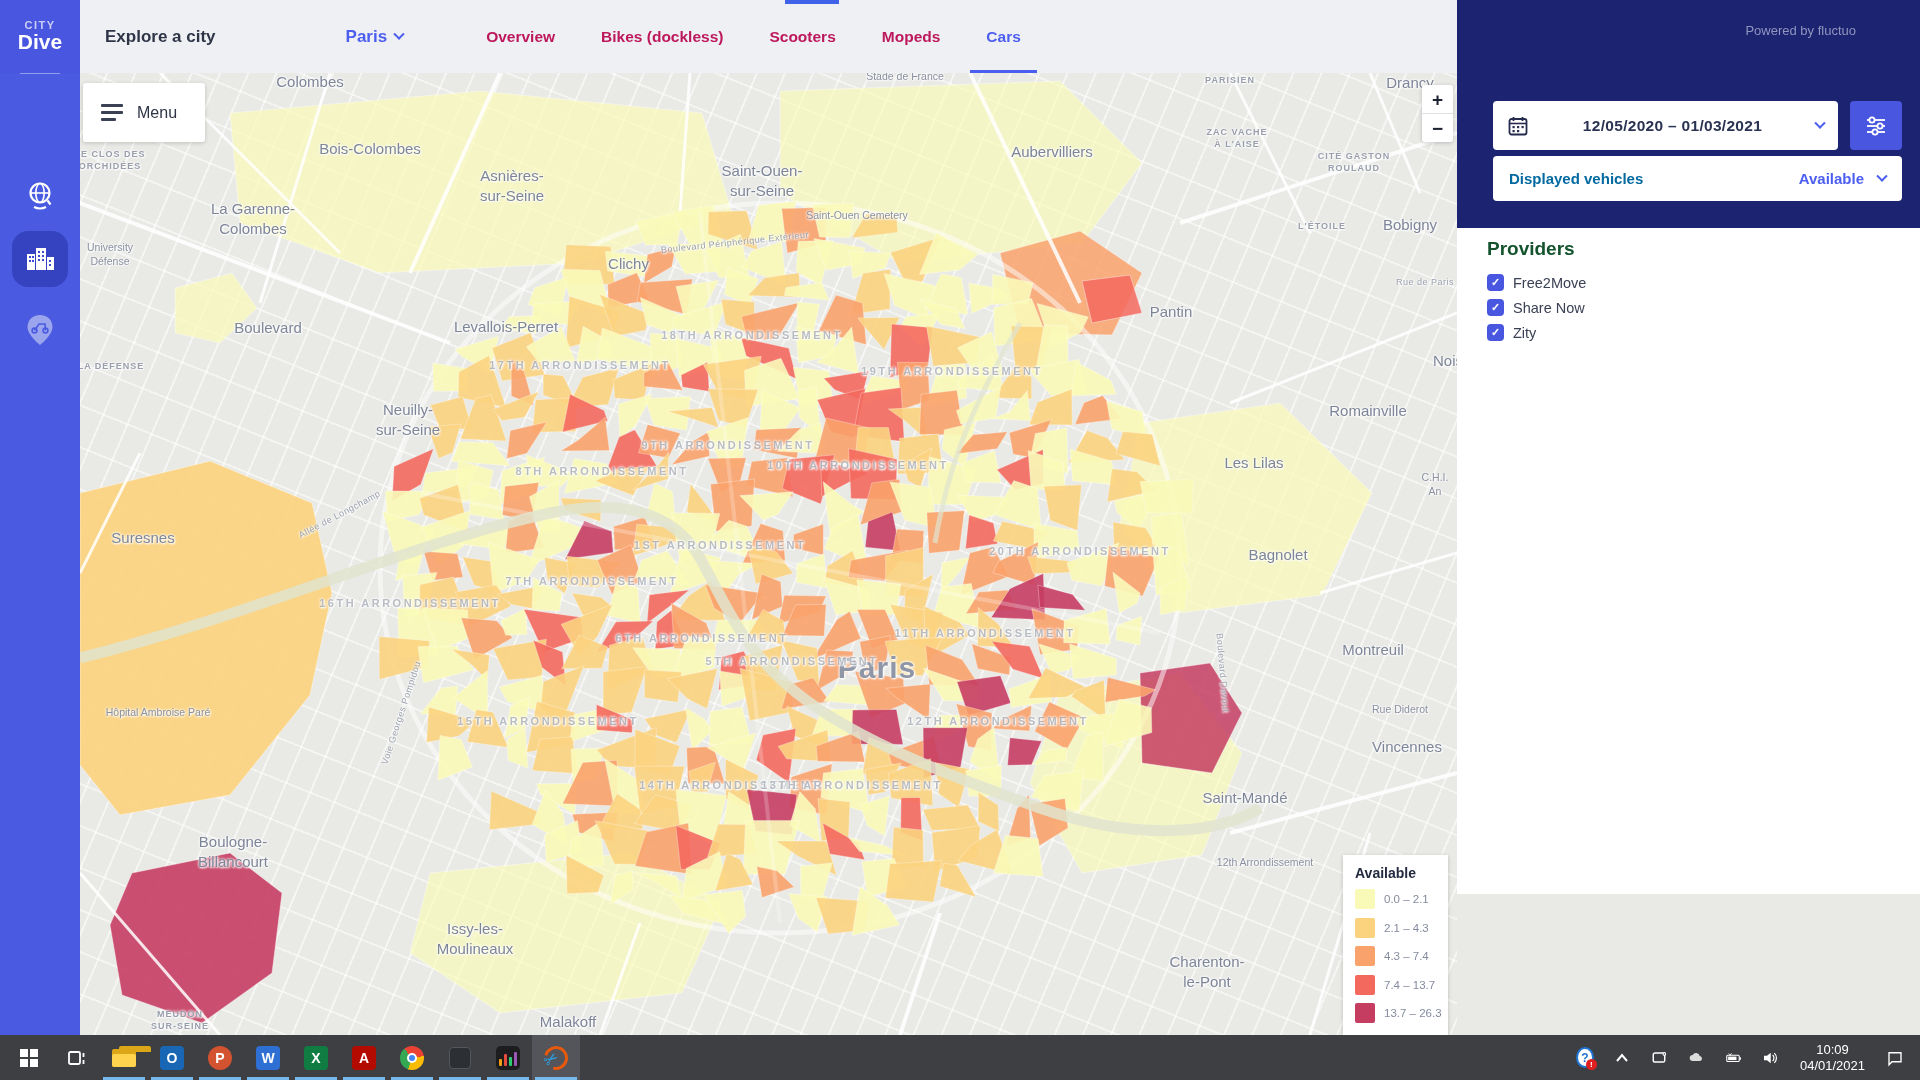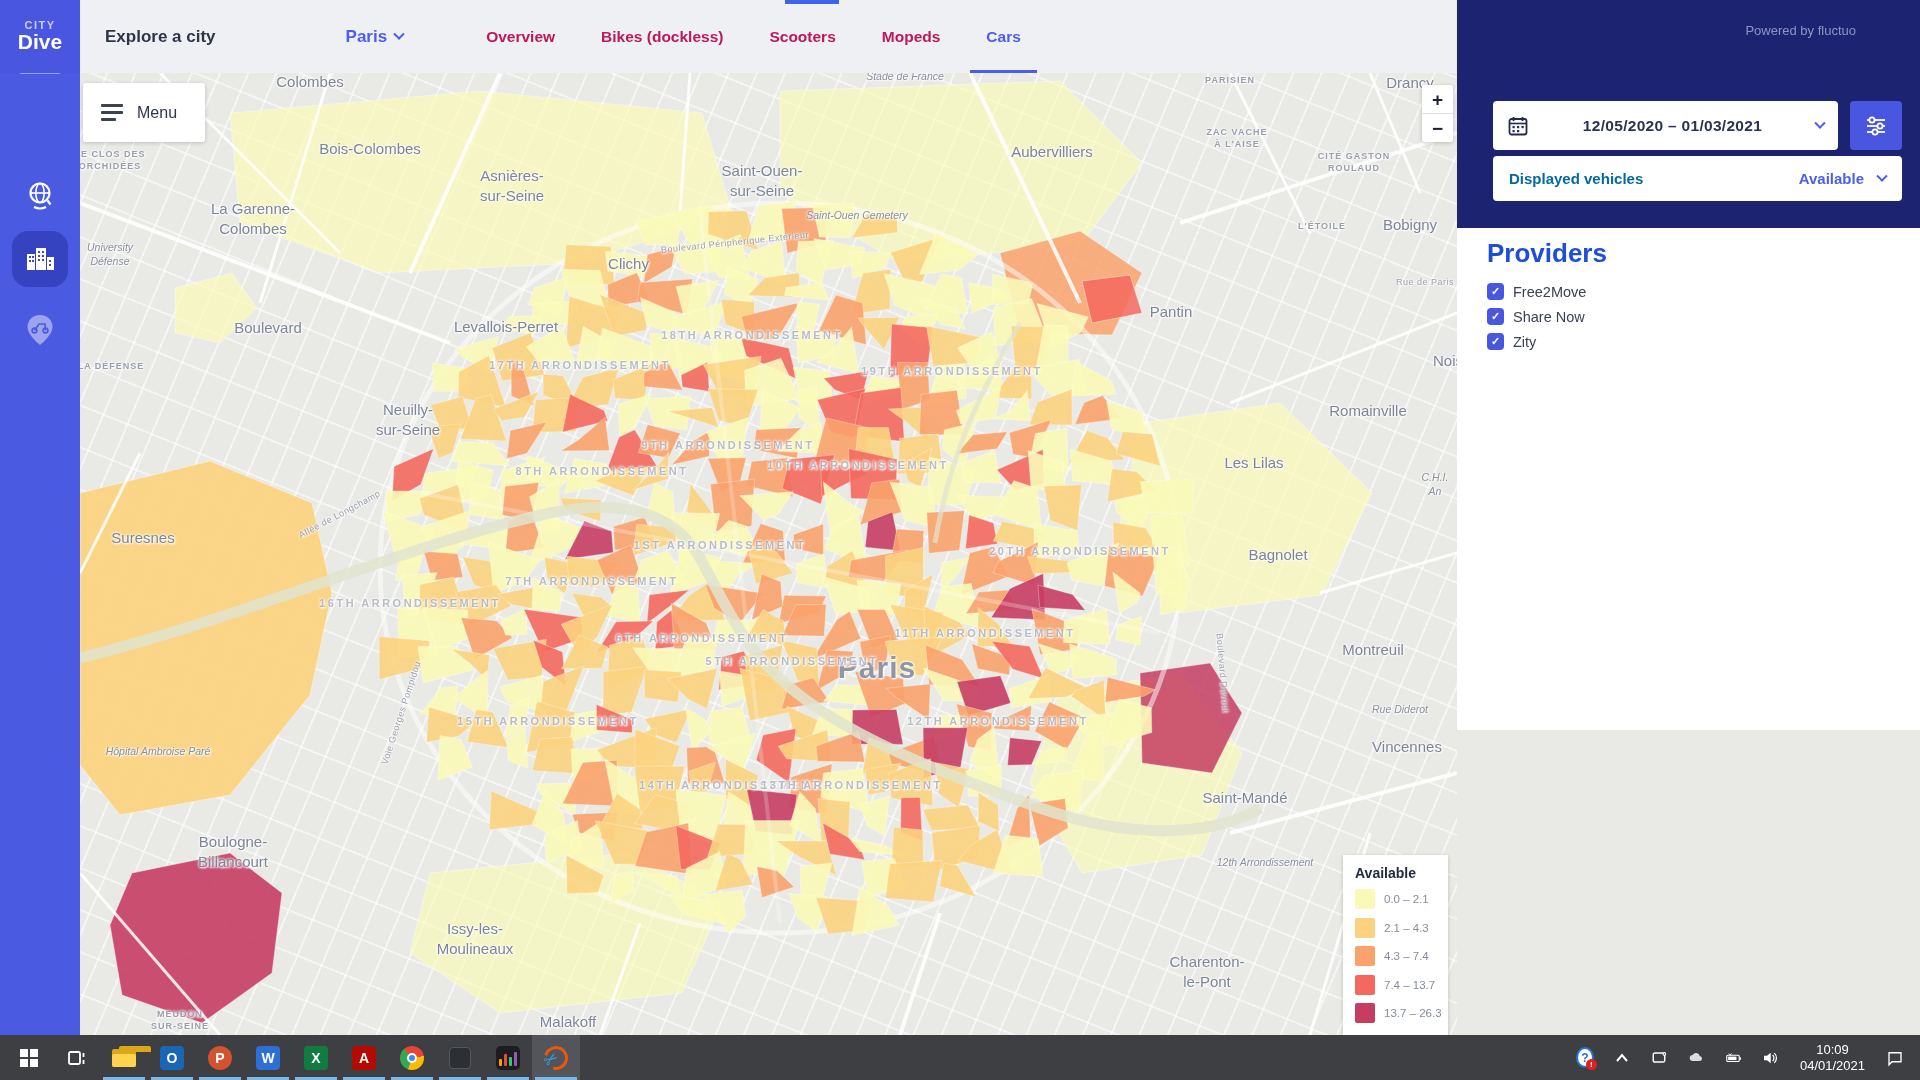--- a/index.html
+++ b/index.html
@@ -30,21 +30,21 @@
   
   .map{position:absolute;left:80px;top:73px;width:1377px;height:962px;background:#e9e9e6;overflow:hidden;z-index:10;}
   .map::before{content:"";position:absolute;inset:0;background-image:
     repeating-linear-gradient(113deg,transparent 0 24px,rgba(255,255,255,.55) 24px 26px),
     repeating-linear-gradient(22deg,transparent 0 37px,rgba(255,255,255,.5) 37px 39px);}
   .map svg{position:absolute;left:0;top:0;}
   .map-labels{position:absolute;inset:0;pointer-events:none;}
   .mlabel{position:absolute;transform:translate(-50%,-50%);color:#7d8598;font-size:15px;font-weight:400;white-space:pre-line;text-align:center;line-height:1.3;
     text-shadow:0 0 3px #fff,0 0 3px #fff,1px 1px 2px #fff;pointer-events:none;}
   .mlabel.big{font-size:30px;color:#8f96a6;letter-spacing:1px;font-weight:600;}
-  .mlabel.sm{font-size:10.5px;color:#8a90a0;font-style:italic;}
+  .mlabel.sm{font-size:10.5px;color:#8a90a0;}
   .mlabel.caps{font-size:9px;font-weight:700;color:#999eac;letter-spacing:1px;}
   .mlabel.arr{font-size:11px;font-weight:600;color:rgba(128,134,150,.55);letter-spacing:2.5px;white-space:nowrap;}
   .mlabel.road{font-size:9px;color:#9aa0ad;letter-spacing:.5px;white-space:nowrap;}
 
   .menu-btn{position:absolute;left:3px;top:10px;width:122px;height:59px;background:#fff;border:none;border-radius:3px;
     box-shadow:0 1px 4px rgba(0,0,0,.18);display:flex;align-items:center;gap:14px;padding:0 0 0 18px;cursor:pointer;z-index:5;}
   .hamburger{display:flex;flex-direction:column;gap:4px;}
   .hamburger i{display:block;width:22px;height:3px;background:#3a4154;border-radius:1px;}
   .hamburger i:last-child{width:15px;}
   .menu-btn span.lbl{font-size:16px;color:#2e3547;}
@@ -53,33 +53,33 @@
   .zoomctl button{flex:1;border:none;background:transparent;font-size:19px;font-weight:700;color:#1c2230;cursor:pointer;padding:0;line-height:1;}
   .zoomctl button:first-child{border-bottom:1px solid #e2e2e2;}
 
   .legend{position:absolute;left:1263px;top:782px;width:105px;height:180px;background:#fff;box-shadow:0 1px 4px rgba(0,0,0,.2);padding:10px 0 0 12px;z-index:5;}
   .legend .ltitle{font-size:14px;font-weight:700;color:#232a40;margin-bottom:8px;}
   .lrow{display:flex;align-items:center;gap:9px;margin-bottom:8.5px;}
   .lrow .sw{width:20px;height:20px;border-radius:2px;flex:0 0 auto;}
   .lrow .lr{font-size:11.5px;color:#858b9f;}
 
   
-  .rpanel{position:absolute;left:1457px;top:0;width:463px;height:730px;background:#fff;z-index:30;}
+  .rpanel{position:absolute;left:1457px;top:0;width:463px;height:894px;background:#fff;z-index:30;}
   .navy{position:absolute;left:0;top:0;width:463px;height:228px;background:#1c2370;}
   .powered{position:absolute;top:23px;right:64px;font-size:13px;color:#8f95bf;}
   .date-field{position:absolute;left:36px;top:101px;width:345px;height:49px;background:#fff;border-radius:4px;display:flex;align-items:center;cursor:pointer;padding:0 14px;}
   .date-field .dtxt{flex:1;text-align:center;font-size:15.5px;font-weight:600;color:#2b3352;letter-spacing:.3px;}
   .date-field .chev{color:#4c5ef0;}
   .filter-btn{position:absolute;left:393px;top:101px;width:52px;height:49px;background:#4956df;border:none;border-radius:4px;cursor:pointer;display:flex;align-items:center;justify-content:center;}
   .dv-row{position:absolute;left:36px;top:156px;width:409px;height:45px;background:#fff;border-radius:4px;display:flex;align-items:center;padding:0 16px;cursor:pointer;}
   .dv-row .dvl{flex:1;font-size:15px;font-weight:600;color:#0369a1;}
   .dv-row .dvv{font-size:15px;font-weight:700;color:#4c5ef0;margin-right:14px;}
   .dv-row .chev{color:#4c5ef0;}
   .providers{position:absolute;left:30px;top:238px;width:400px;}
-  .ptitle{font-size:26px;font-weight:700;color:#1d4ed8;margin:0 0 14px 0;}
+  .ptitle{font-size:19px;font-weight:700;color:#14532d;margin:0 0 14px 0;}
   .provider-row{display:flex;align-items:center;gap:9px;margin-bottom:8px;cursor:pointer;}
   .cb{width:17px;height:17px;border-radius:4px;background:#4956df;display:flex;align-items:center;justify-content:center;flex:0 0 auto;}
   .cb::after{content:"✓";color:#fff;font-size:11px;font-weight:bold;}
   .plabel{font-size:14.5px;color:#3a4154;}
 
   
   .taskbar{position:absolute;left:0;top:1035px;width:1920px;height:45px;background:#3e3f42;display:flex;align-items:stretch;z-index:50;}
   .tb-btn{position:relative;width:48px;display:flex;align-items:center;justify-content:center;background:transparent;border:none;cursor:pointer;flex:0 0 auto;}
   .tb-btn.start{width:46px;margin-left:6px;}
   .tb-btn.open::after{content:"";position:absolute;left:3px;right:3px;bottom:0;height:3.5px;background:#76b9ed;}
@@ -622,21 +622,21 @@
         <div class="mlabel " style="left: 1165px; top: 725px;">Saint-Mandé</div>
         <div class="mlabel " style="left: 1327px; top: 674px;">Vincennes</div>
         <div class="mlabel " style="left: 153px; top: 778px;">Boulogne-
 Billancourt</div>
         <div class="mlabel " style="left: 395px; top: 865px;">Issy-les-
 Moulineaux</div>
         <div class="mlabel " style="left: 488px; top: 949px;">Malakoff</div>
         <div class="mlabel " style="left: 1127px; top: 898px;">Charenton-
 le-Pont</div>
         <div class="mlabel sm" style="left: 777px; top: 143px;">Saint-Ouen Cemetery</div>
-        <div class="mlabel sm" style="left: 78px; top: 679px; text-align: center;">Hôpital Ambroise Paré</div>
+        <div class="mlabel sm" style="left: 78px; top: 640px; text-align: center;">Hôpital Ambroise Paré</div>
         <div class="mlabel sm" style="left: 30px; top: 182px;">University
 Défense</div>
         <div class="mlabel sm" style="left: 825px; top: 4px;">Stade de France</div>
         <div class="mlabel sm" style="left: 1355px; top: 412px;">C.H.I. An</div>
         <div class="mlabel sm" style="left: 1320px; top: 637px;">Rue Diderot</div>
         <div class="mlabel sm" style="left: 1185px; top: 790px;">12th Arrondissement</div>
         <div class="mlabel caps" style="left: 31px; top: 294px;">LA DÉFENSE</div>
         <div class="mlabel caps" style="left: 30px; top: 88px;">LE CLOS DES
 ORCHIDÉES</div>
         <div class="mlabel caps" style="left: 1157px; top: 66px;">ZAC VACHE

